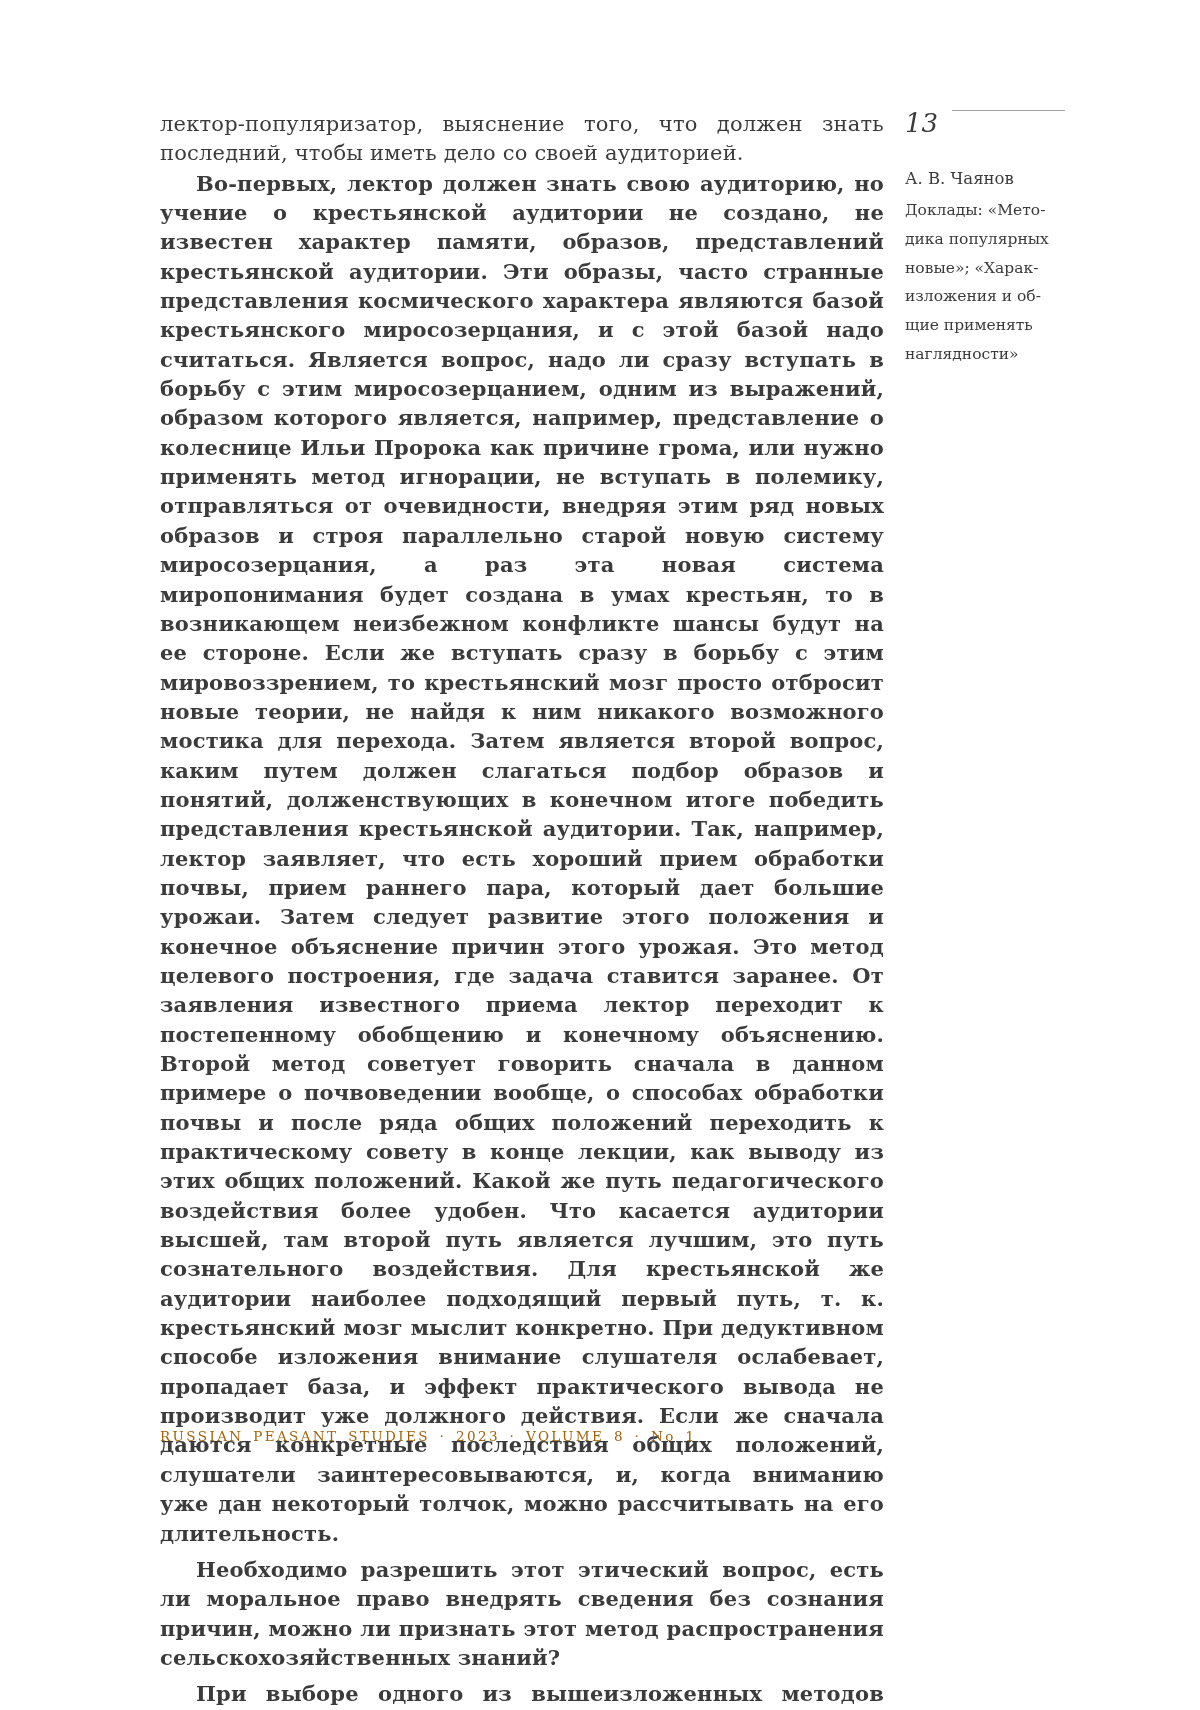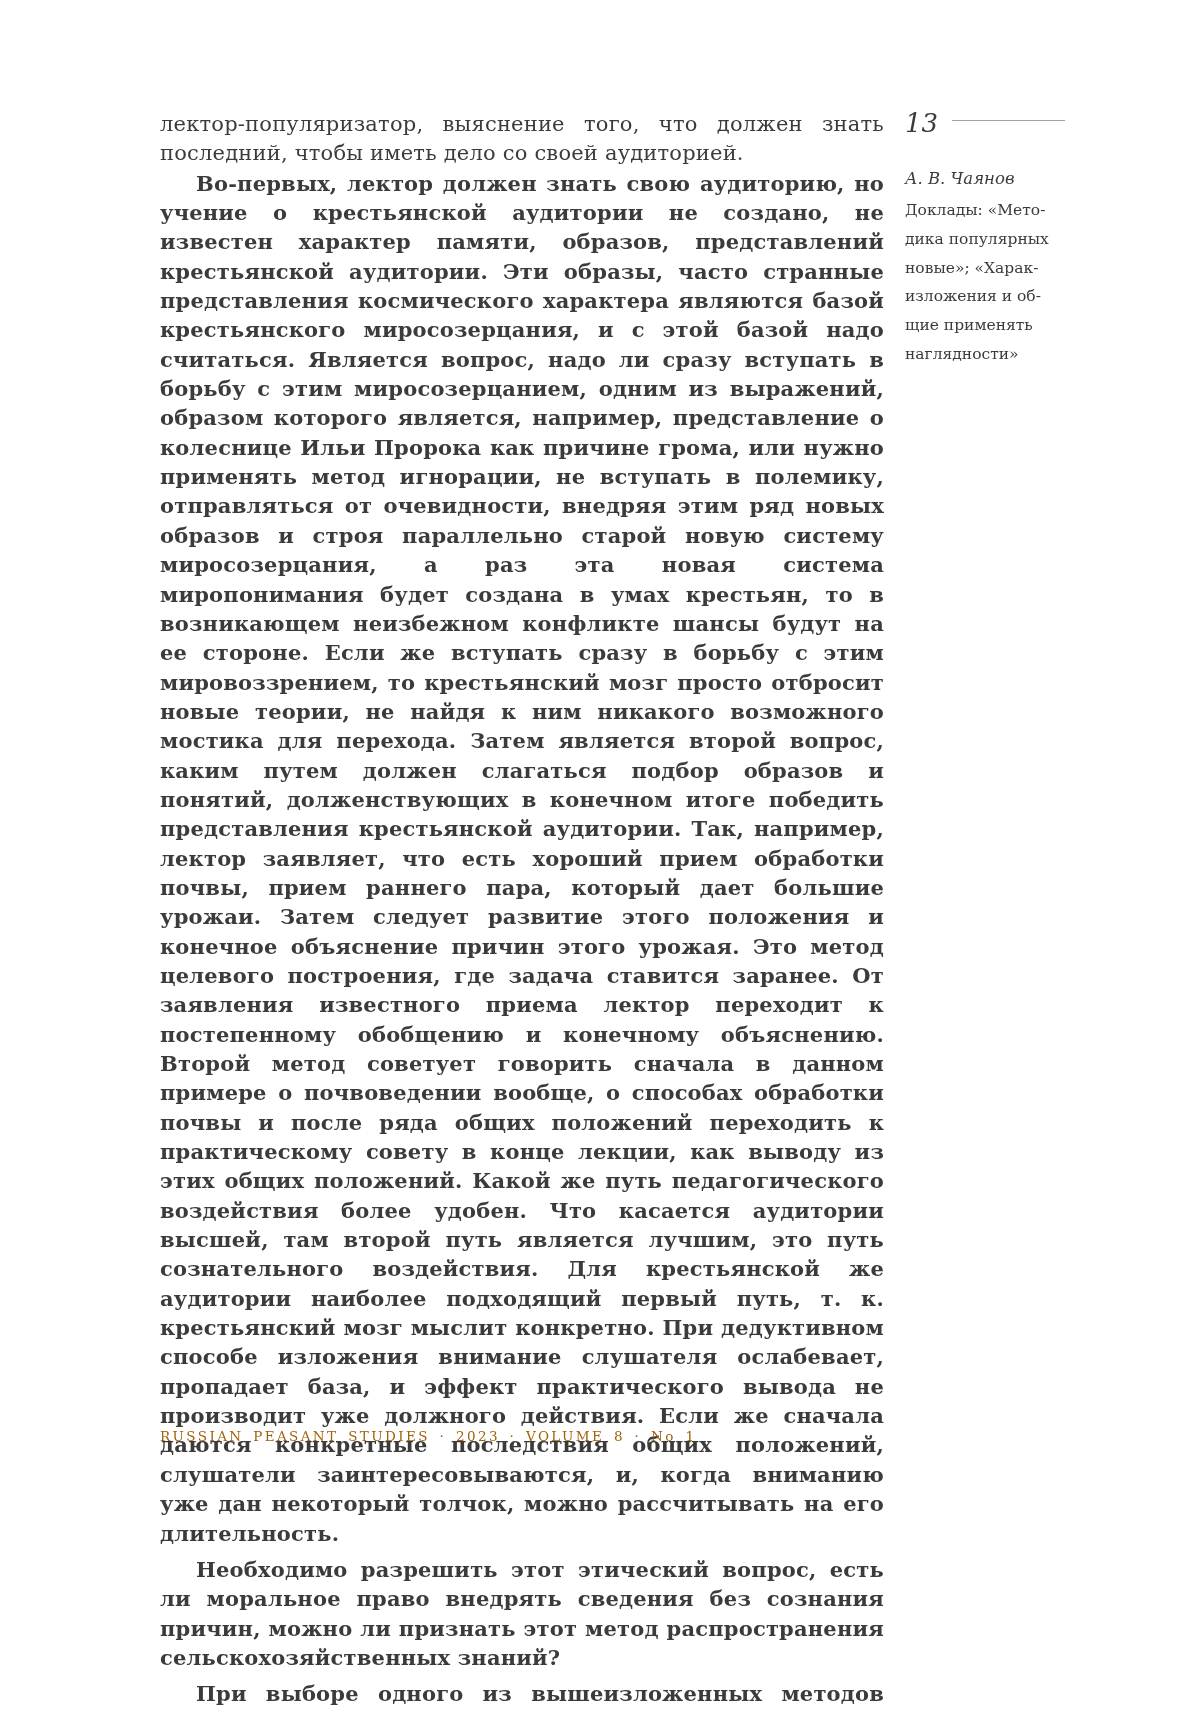--- a/index.html
+++ b/index.html
@@ -35,38 +35,37 @@
   .para.gap { margin-top: 7px; }
 
   .margin-column {
     position: absolute;
     left: 905px;
     top: 110px;
     width: 192px;
   }
   .pagenum-row {
     display: flex;
-    align-items: center;
+    align-items: flex-start;
     gap: 14px;
   }
   .pagenum {
     font-style: italic;
     font-size: 26px;
     line-height: 26px;
     color: #3b3b3b;
   }
   .header-rule {
     flex: 1;
     height: 1px;
     background: #a3a3a3;
     margin-bottom: 6px;
   }
   .margin-author {
     margin-top: 32px;
-    font-style: italic;
     font-size: 16.5px;
     line-height: 22px;
     color: #3b3b3b;
   }
   .margin-note {
     margin-top: 6px;
     font-size: 15.5px;
     color: #3b3b3b;
   }
   .note-line {

